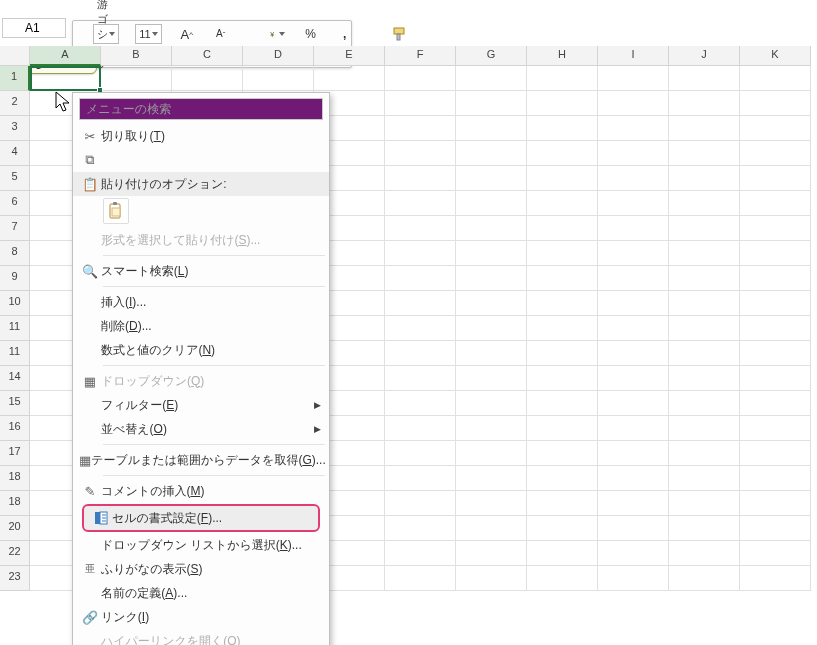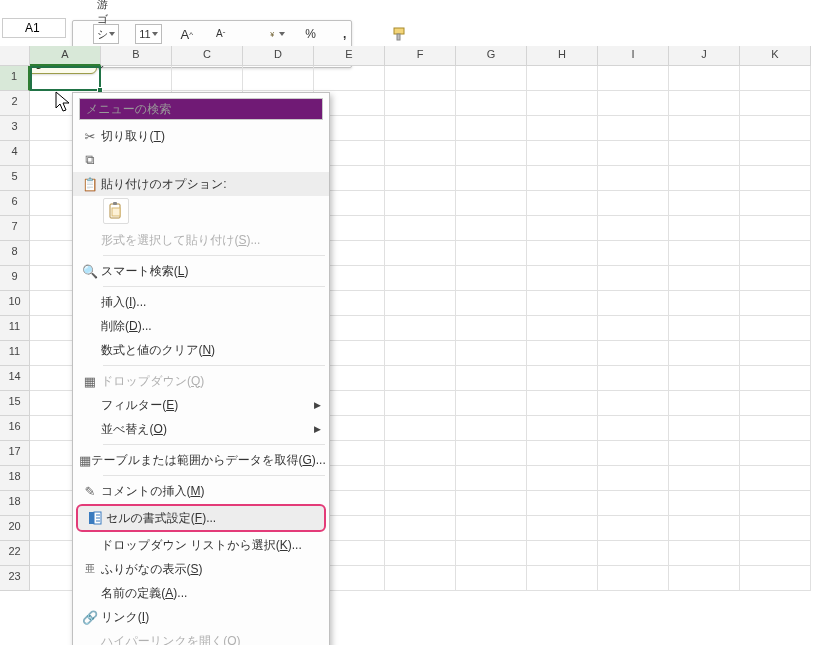--- a/index.html
+++ b/index.html
@@ -75,21 +75,21 @@
     display: flex; align-items: center; height: 24px; padding: 0 8px 0 6px;
     font-size: 12px; color: #333; position: relative;
   }
   .ctx-item.disabled { color: #b0b0b0; }
   .ctx-item .ico { width: 22px; display: flex; justify-content: center; align-items: center; color: #666; font-size: 13px; }
   .ctx-item .lbl { flex: 1; white-space: nowrap; }
   .ctx-item .arrow { color: #444; font-size: 9px; }
   .ctx-item.hov { background: #ededed; }
   .ctx-sep { height: 1px; background: #e3e3e3; margin: 3px 4px 3px 30px; }
   .ctx-item.highlight {
-    border: 2.5px solid #e33b78; border-radius: 6px; height: 28px; margin: 1px 3px; background: #ededed;
+    border: 2.5px solid #e33b78; border-radius: 6px; height: 28px; margin: 1px 9px; background: #ededed;
   }
   .paste-opts { padding: 2px 0 4px 30px; }
   .paste-icon {
     width: 26px; height: 26px; border: 1px solid #ddd; display: inline-flex; align-items: center; justify-content: center; background: #fff; border-radius: 2px; font-size: 14px;
   }
 
   u.acc { text-decoration: underline; }
 </style>
 </head>
 <body>

